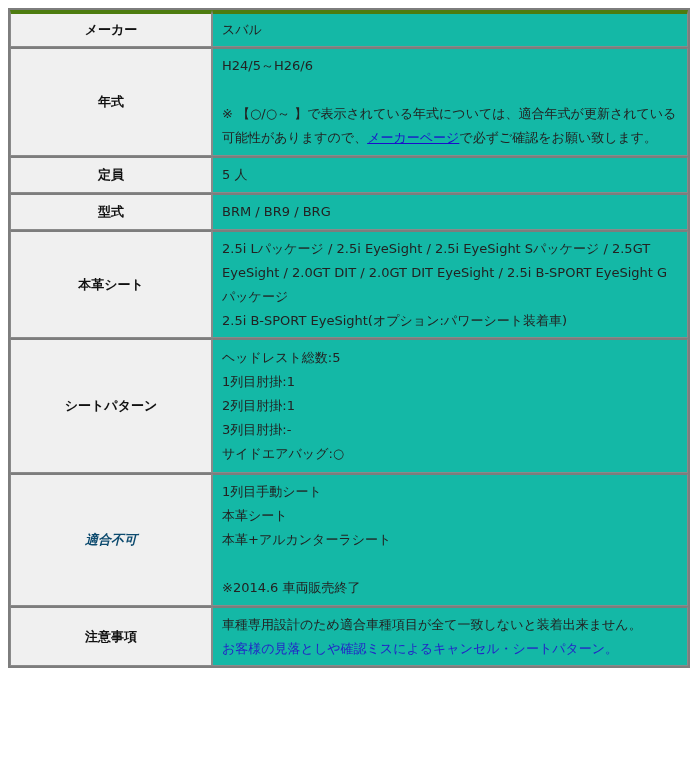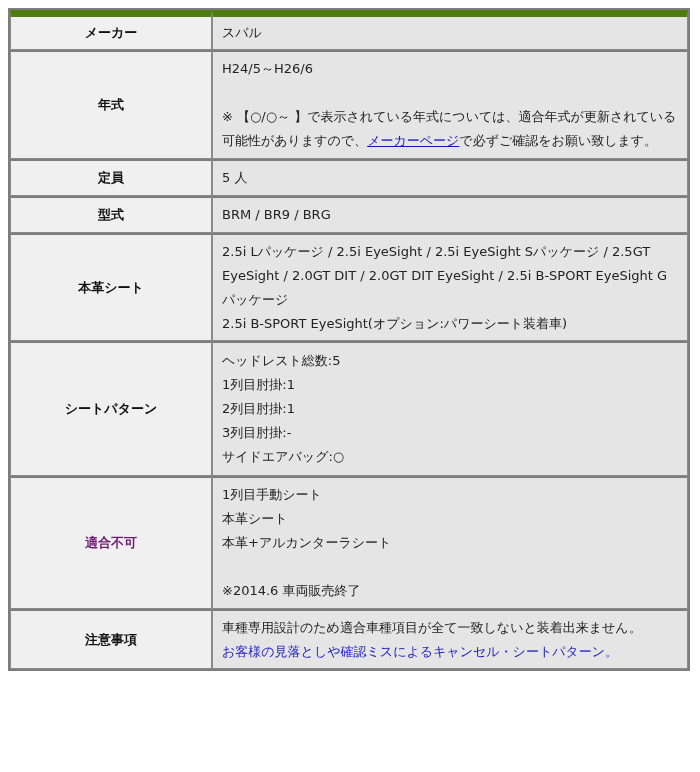--- a/index.html
+++ b/index.html
@@ -11,32 +11,32 @@
     border-collapse: separate; border-spacing: 0;
     border: 2px solid #7d7d7d;
     background: #fff;
   }
   table.spec td {
     border: 1px solid #8a8a8a;
     border-top: 2px solid #7d7d7d;
     padding: 0;
     vertical-align: middle;
   }
-  table.spec tr:first-child td { border-top: 7px solid #4d7c0f; }
+  table.spec tr:first-child td { border-top: 4px solid #4d7c0f; }
   td.th {
     width: 200px;
     background: #f0f0f0;
     text-align: center;
     font-weight: bold;
     font-size: 13px;
     color: #111;
   }
-  td.th.red { color: #701a75; }
+  td.th.red { color: #0c4a6e; font-style: italic; }
   td.val {
-    background: #e5e5e5;
+    background: #14b8a6;
     padding: 4px 9px 4px 9px !important;
     line-height: 24px;
     font-size: 13px;
     color: #222;
     margin-left: 23px;
   }
   td.val .line { display: block; }
   td.val .blank { display: block; height: 24px; }
   a.maker-link { color: #1a0dcc; }
   .blue { color: #2323c8; }

